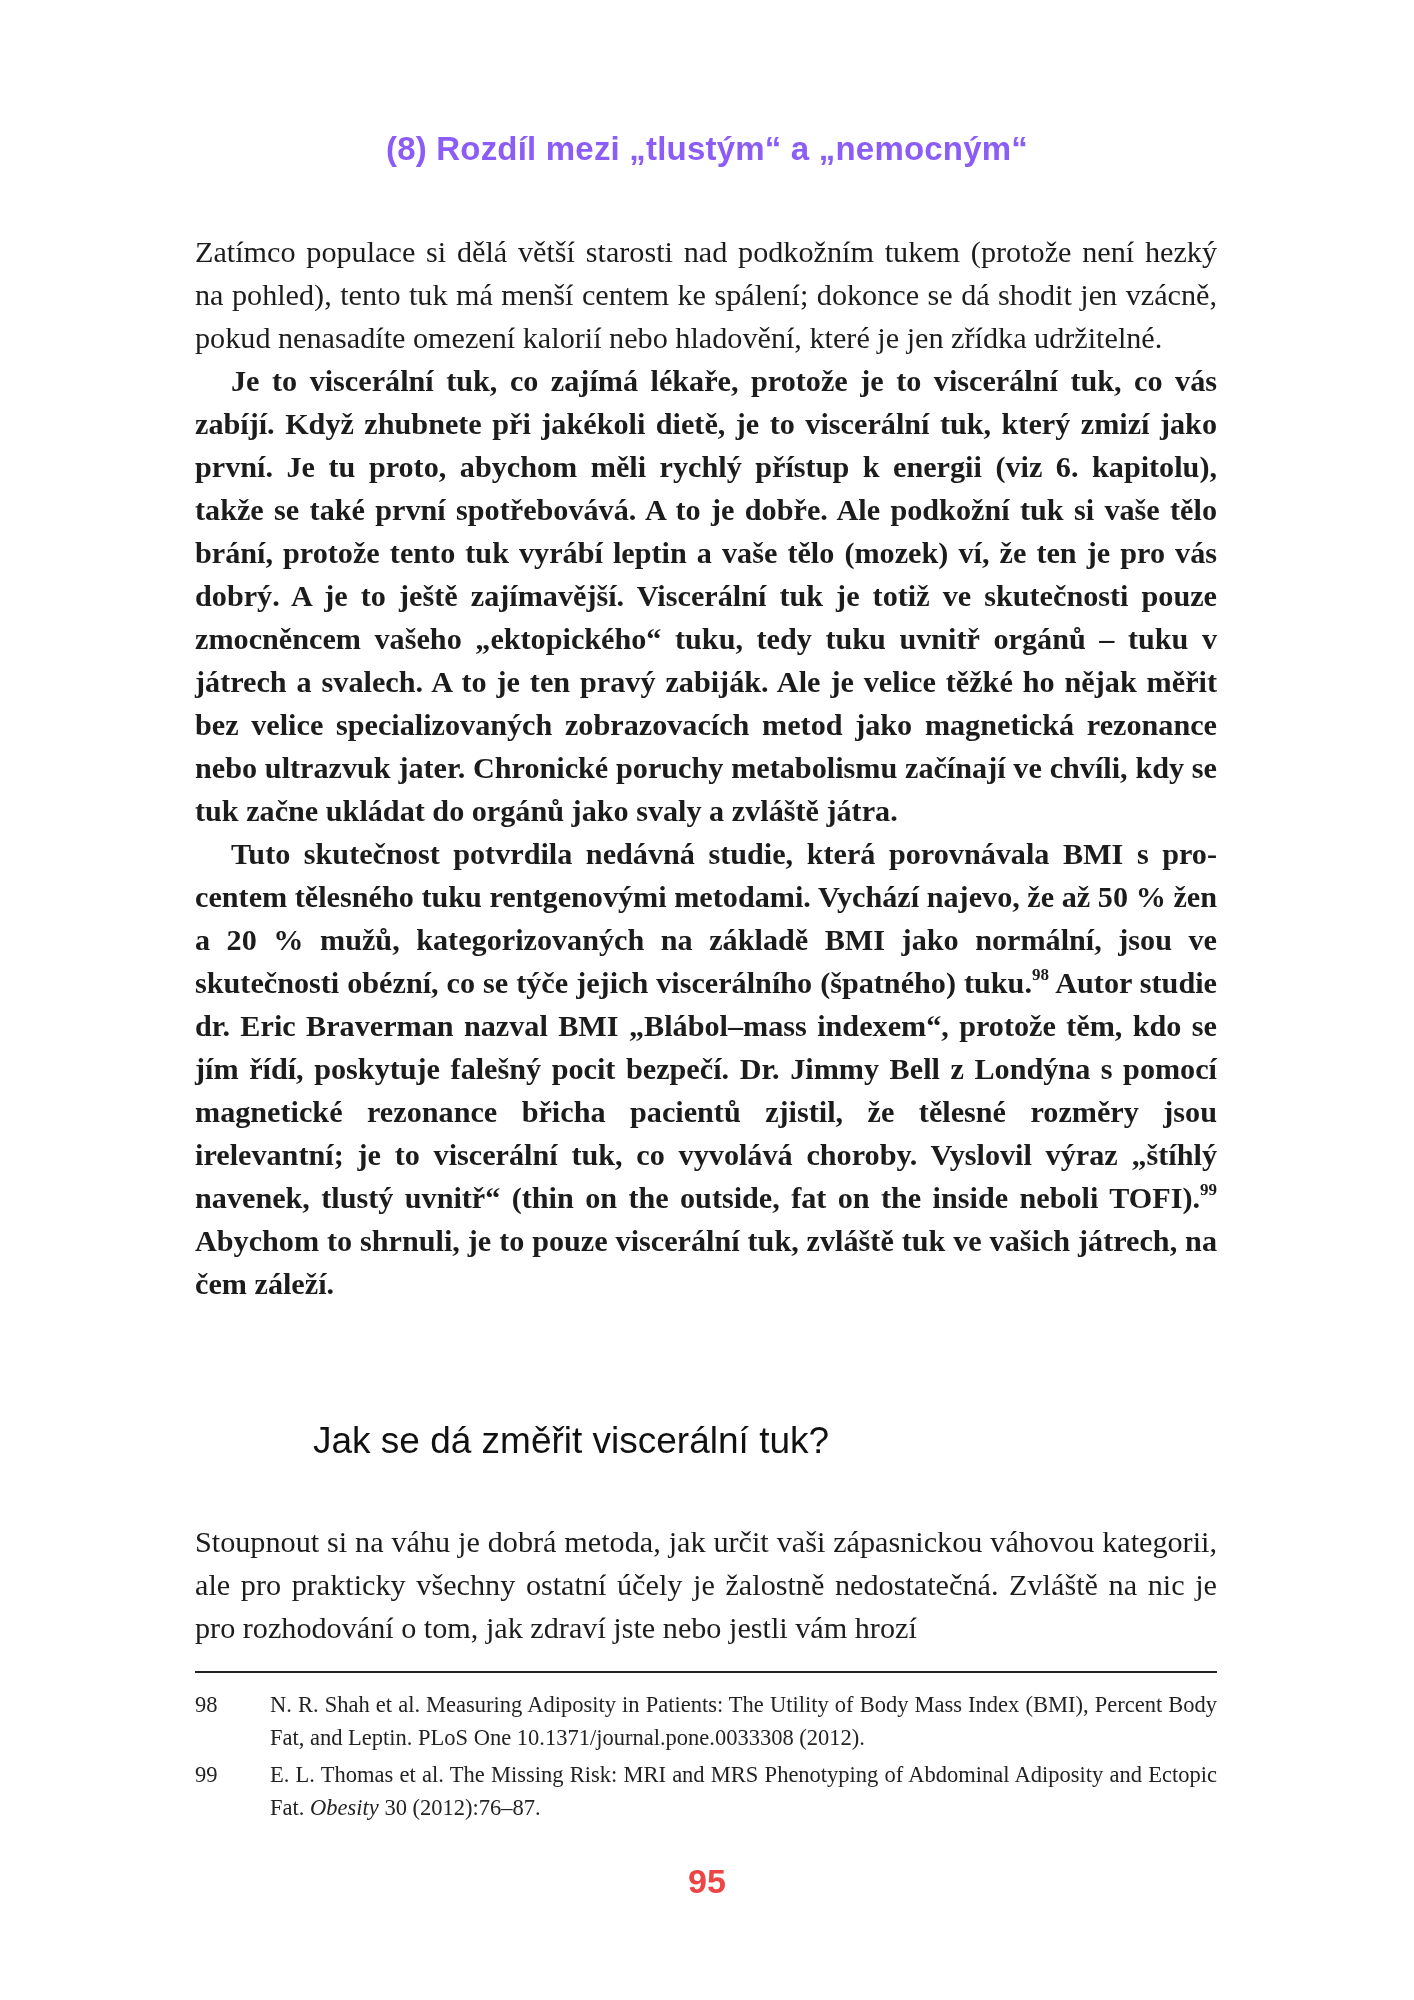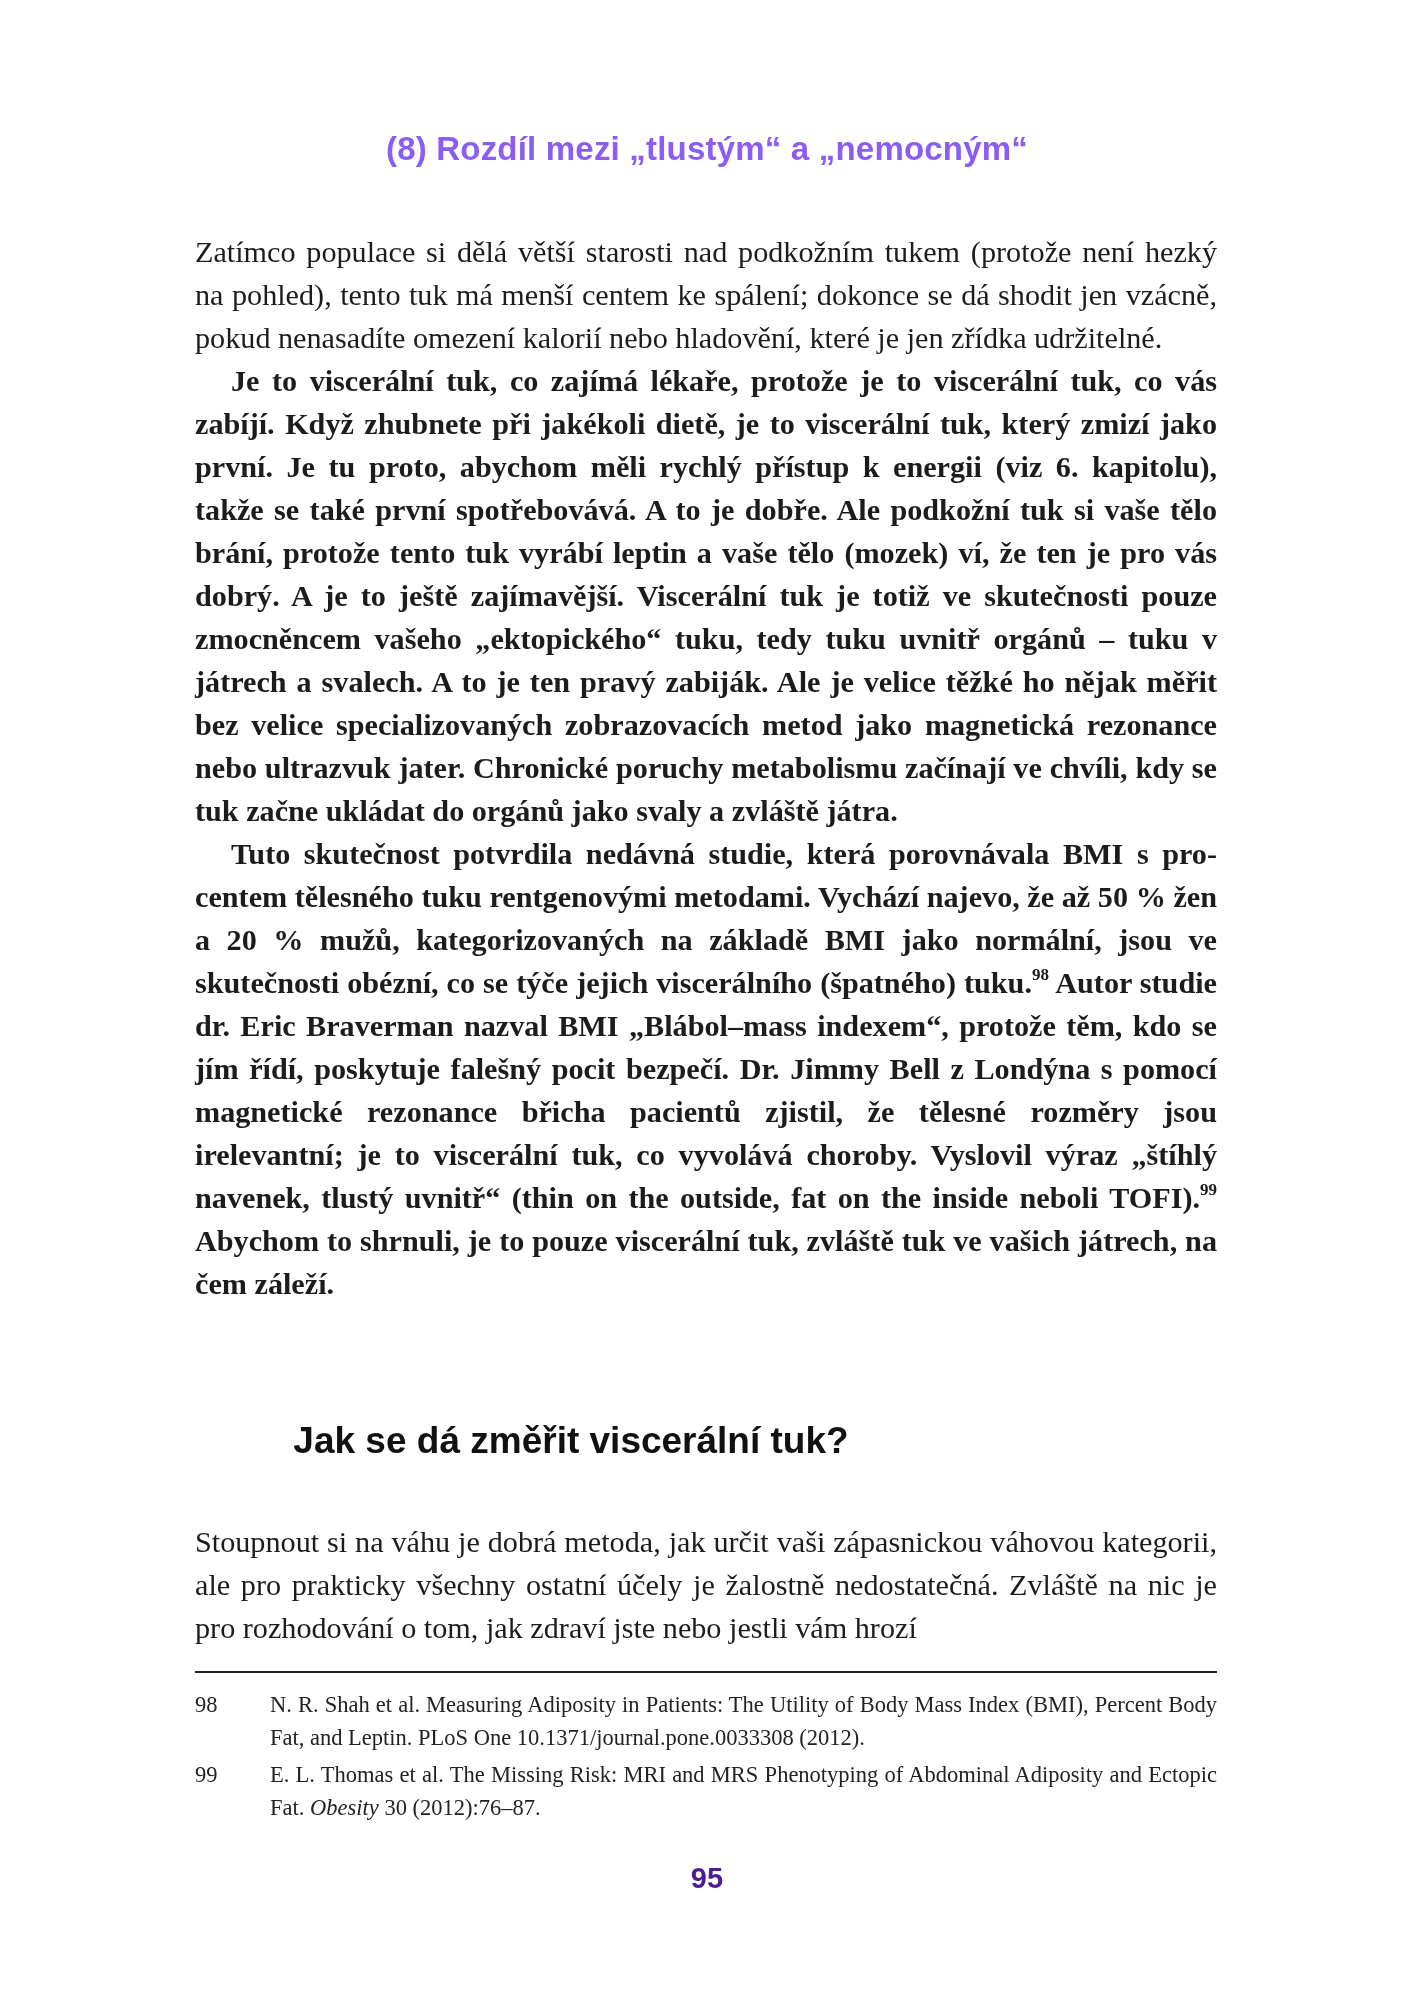--- a/index.html
+++ b/index.html
@@ -14,35 +14,35 @@
     position: absolute; left: 195px; width: 1022px;
     font-family: "Liberation Serif", serif; font-size: 30.2px; line-height: 43px;
     color: #1c1c1c;
   }
   .body p { margin: 0; text-align: justify; text-align-last: left; hyphens: manual; }
   .body p.indent { text-indent: 36px; font-weight: bold; }
   .block1 { top: 231px; }
   sup { font-size: 17px; line-height: 0; position: relative; top: -2px; vertical-align: super; }
   .subhead {
     position: absolute; left: 0; width: 1142px; top: 1420px; text-align: center;
-    font-family: "Liberation Sans", sans-serif; font-weight: bold; font-size: 37px; color: #111;
+    font-family: "Liberation Sans", sans-serif; font-weight: normal; font-size: 37px; color: #111;
   }
   .block2 { top: 1521px; }
   .rule { position: absolute; left: 195px; width: 1022px; top: 1671px; height: 2px; background: #222; }
   .footnotes {
     position: absolute; left: 195px; width: 1022px; top: 1688px;
     font-family: "Liberation Serif", serif; font-size: 22.5px; line-height: 33px; color: #222;
   }
   .fn { display: flex; margin-bottom: 4px; }
   .fn-num { width: 75px; flex: 0 0 75px; }
   .fn-text { flex: 1; text-align: justify; text-align-last: left; }
   .fn-text i { }
   .page-number {
     position: absolute; left: 0; width: 1414px; top: 1862px; text-align: center;
-    font-family: "Liberation Sans", sans-serif; font-weight: bold; font-size: 29px; color: #4c1d95;
+    font-family: "Liberation Sans", sans-serif; font-weight: bold; font-size: 34px; color: #ef4444;
   }
 </style>
 </head>
 <body>
 
 <div class="page">
 
   <div class="section-title">(8) Rozdíl mezi „tlustým“ a „nemocným“</div>
 
   <div class="body block1">

